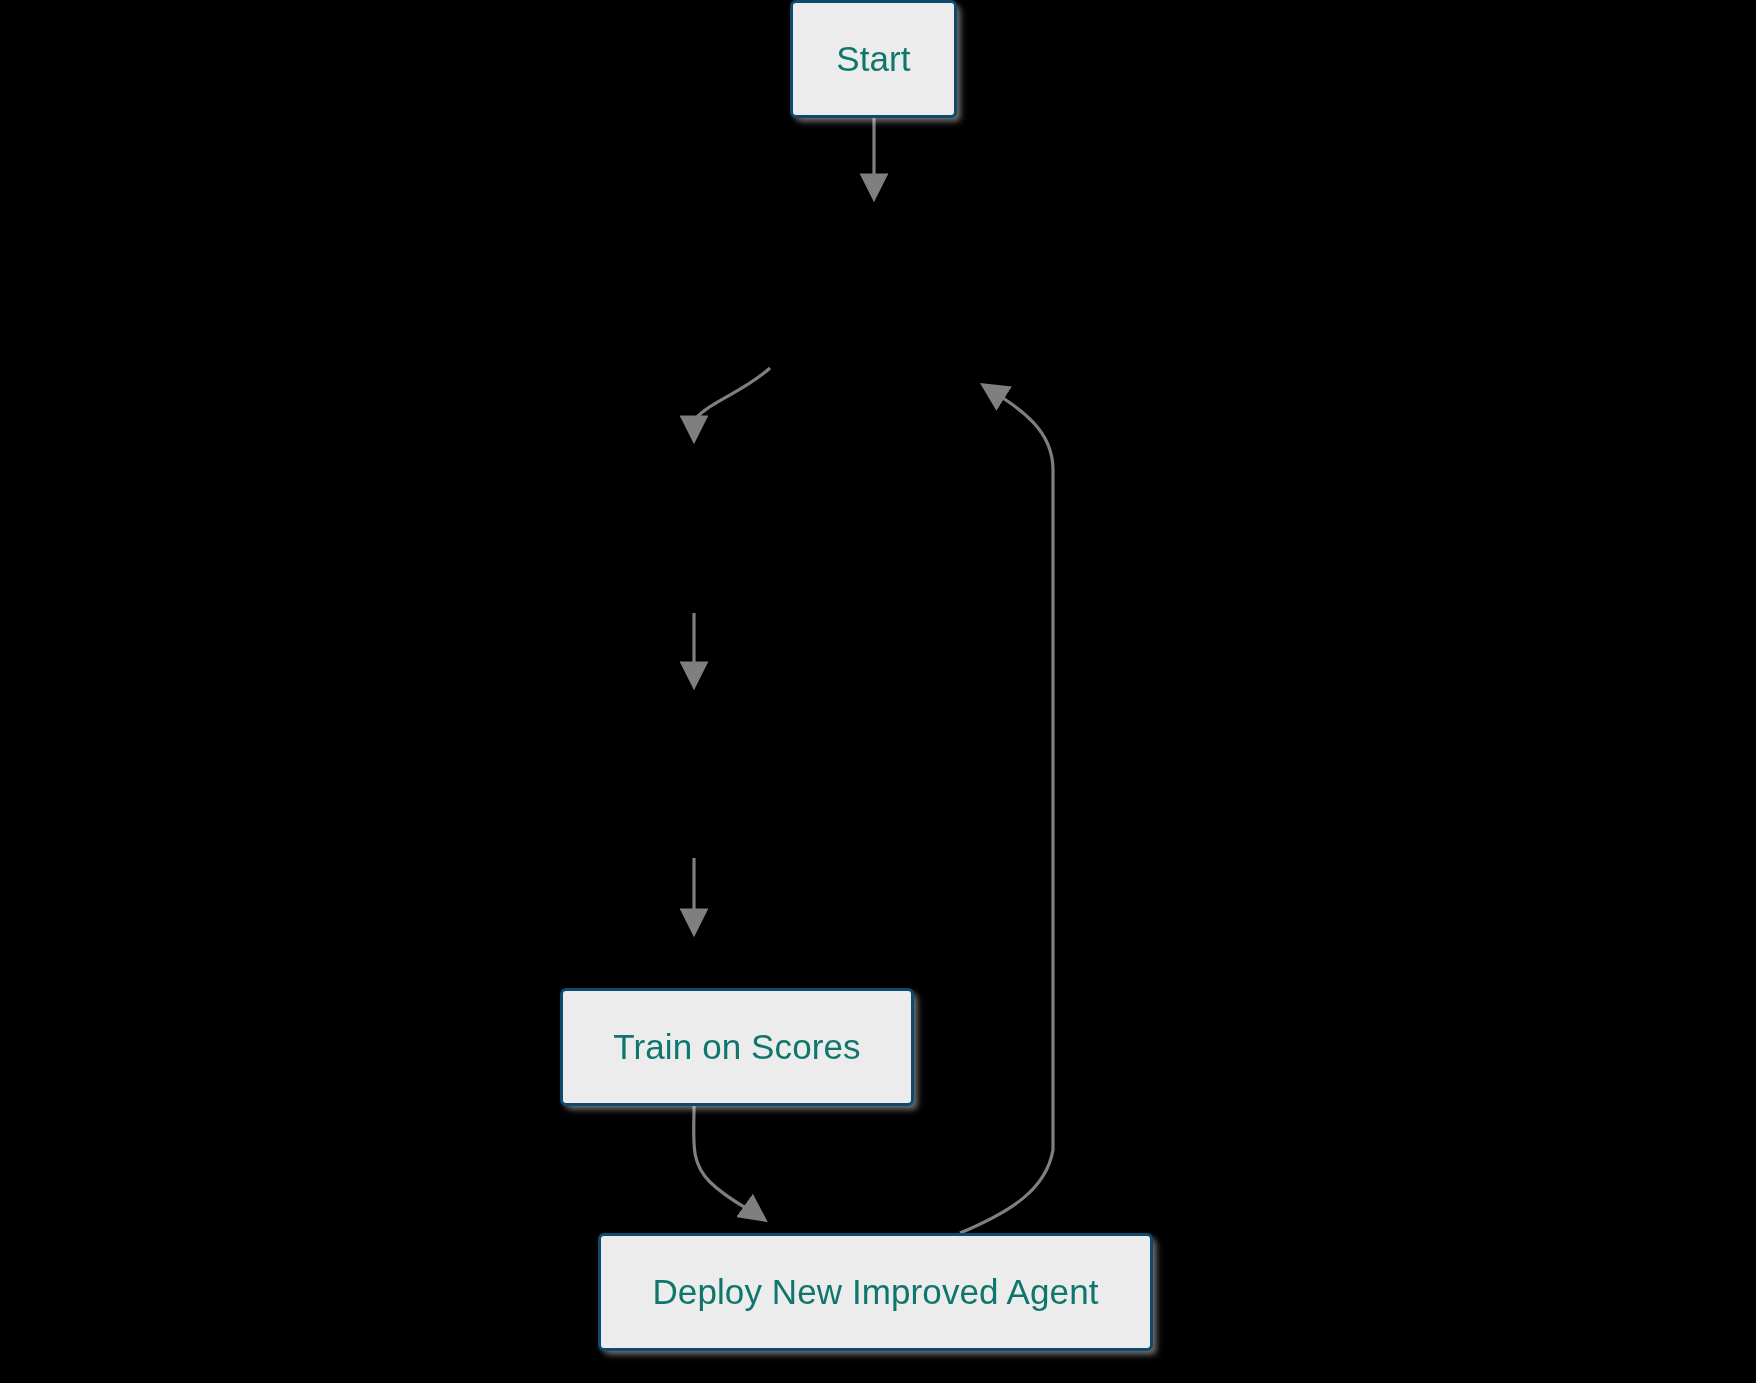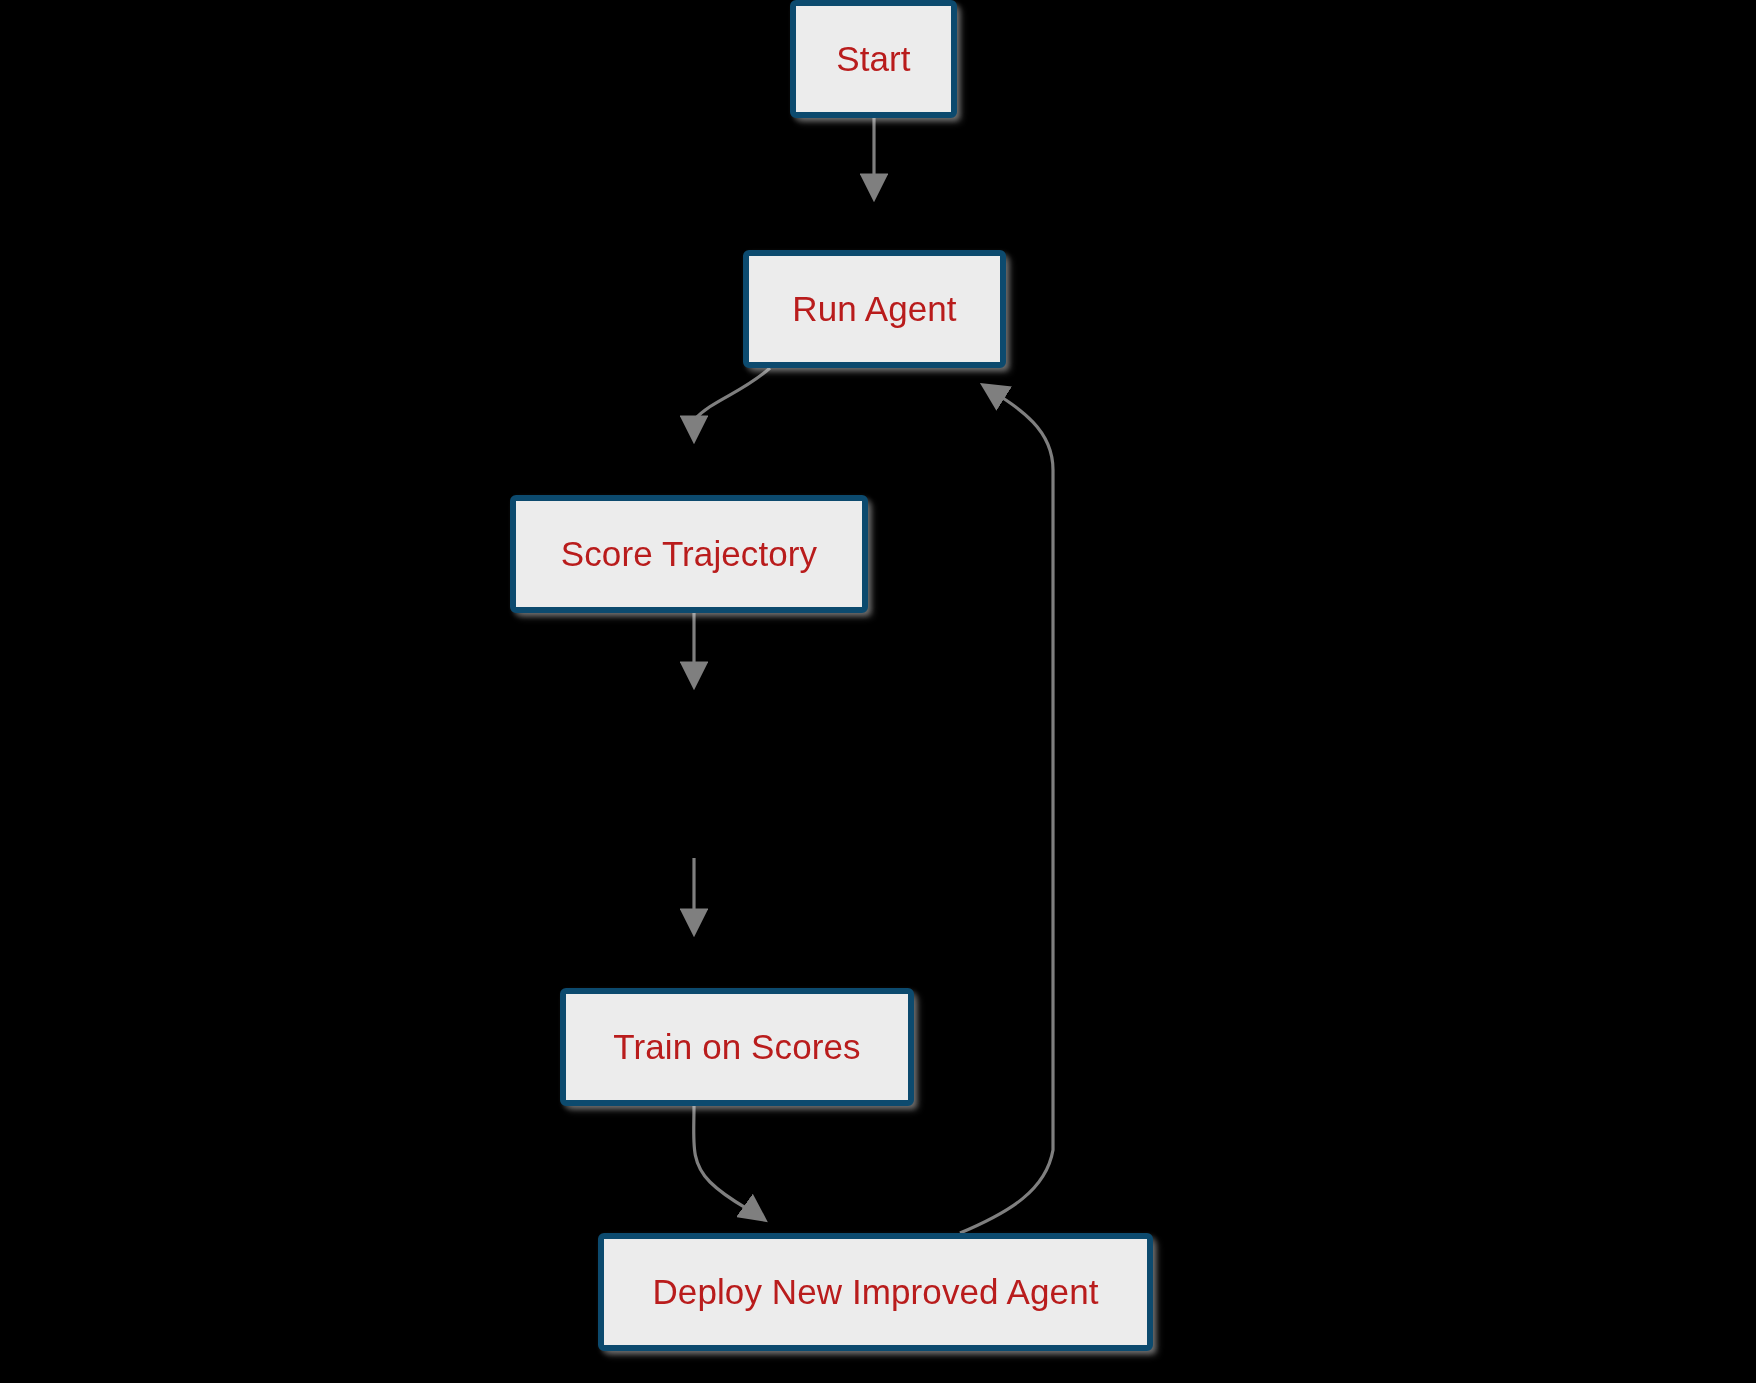--- a/index.html
+++ b/index.html
@@ -20,26 +20,26 @@
     left: 0;
     top: 0;
     width: 1756px;
     height: 1383px;
     pointer-events: none;
   }
   .node {
     position: absolute;
     box-sizing: border-box;
     background: #ececec;
-    border: 6px solid #0c4a6e;
+    border: 3px solid #0c4a6e;
     border-radius: 6px;
     display: flex;
     align-items: center;
     justify-content: center;
-    color: #b91c1c;
+    color: #0f766e;
     font-size: 35px;
     line-height: 1.2;
     letter-spacing: 0.1px;
     white-space: nowrap;
     box-shadow: 6px 6px 7px -2px rgba(255,255,255,0.26),
                 3px 3px 5px 0px rgba(200,200,200,0.30);
     z-index: 2;
   }
   .node-label {
     pointer-events: none;
@@ -80,27 +80,21 @@
     <g>
       <path d="M 960,1233 C 1010,1212 1046,1190 1053,1150 L 1053,470
                C 1053,430 1022,410 986,387" fill="none" stroke="#7f7f7f" stroke-width="3.2" marker-end="url(#arrow)"></path>
     </g>
   </svg>
 
   <div class="node" style="left:790px; top:0px; width:167px; height:118px;">
     <span class="node-label">Start</span>
   </div>
 
-  <div class="node" style="left:743px; top:250px; width:263px; height:118px;">
-    <span class="node-label">Run Agent</span>
-  </div>
 
-  <div class="node" style="left:510px; top:495px; width:358px; height:118px;">
-    <span class="node-label">Score Trajectory</span>
-  </div>
 
 
   <div class="node" style="left:512px; top:988px; width:354px; height:118px;margin-left:48px;">
     <span class="node-label">Train on Scores</span>
   </div>
 
   <div class="node" style="left:598px; top:1233px; width:555px; height:118px;">
     <span class="node-label">Deploy New Improved Agent</span>
   </div>
 

